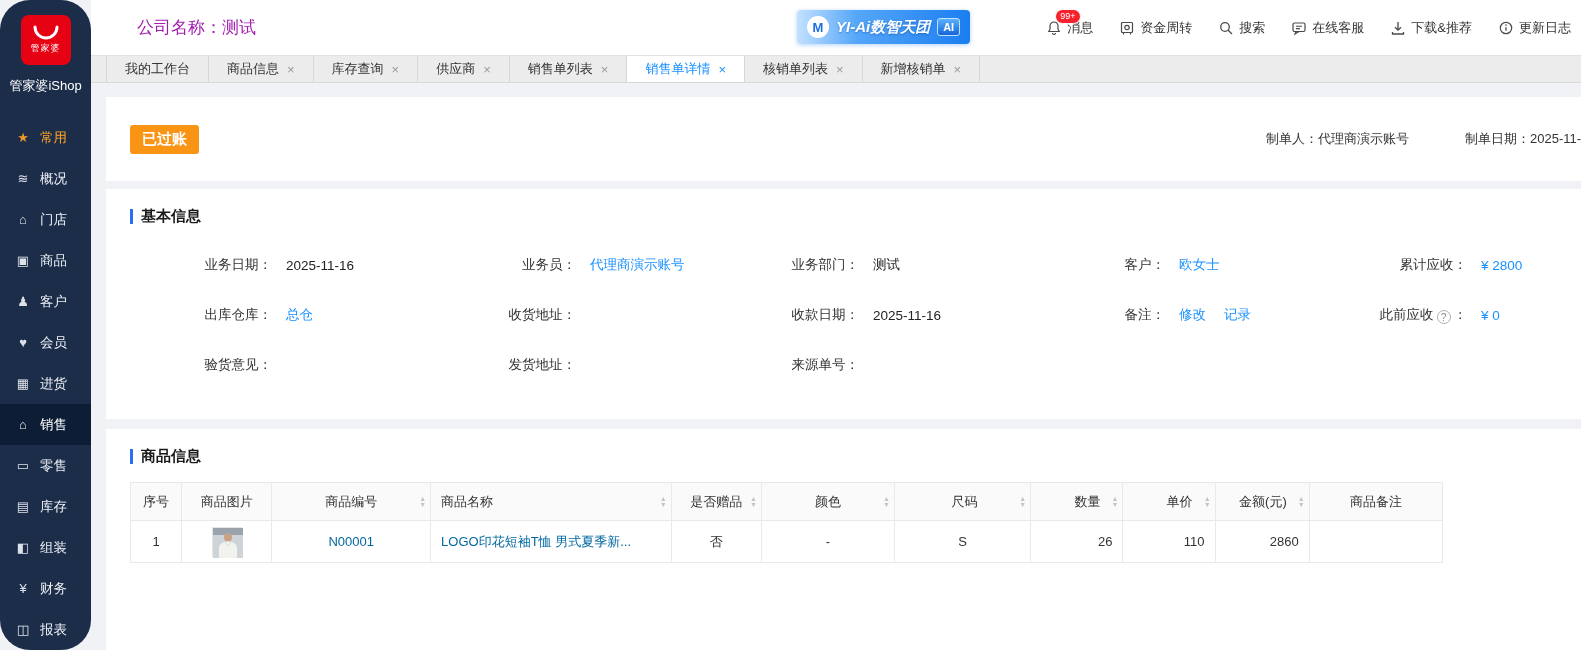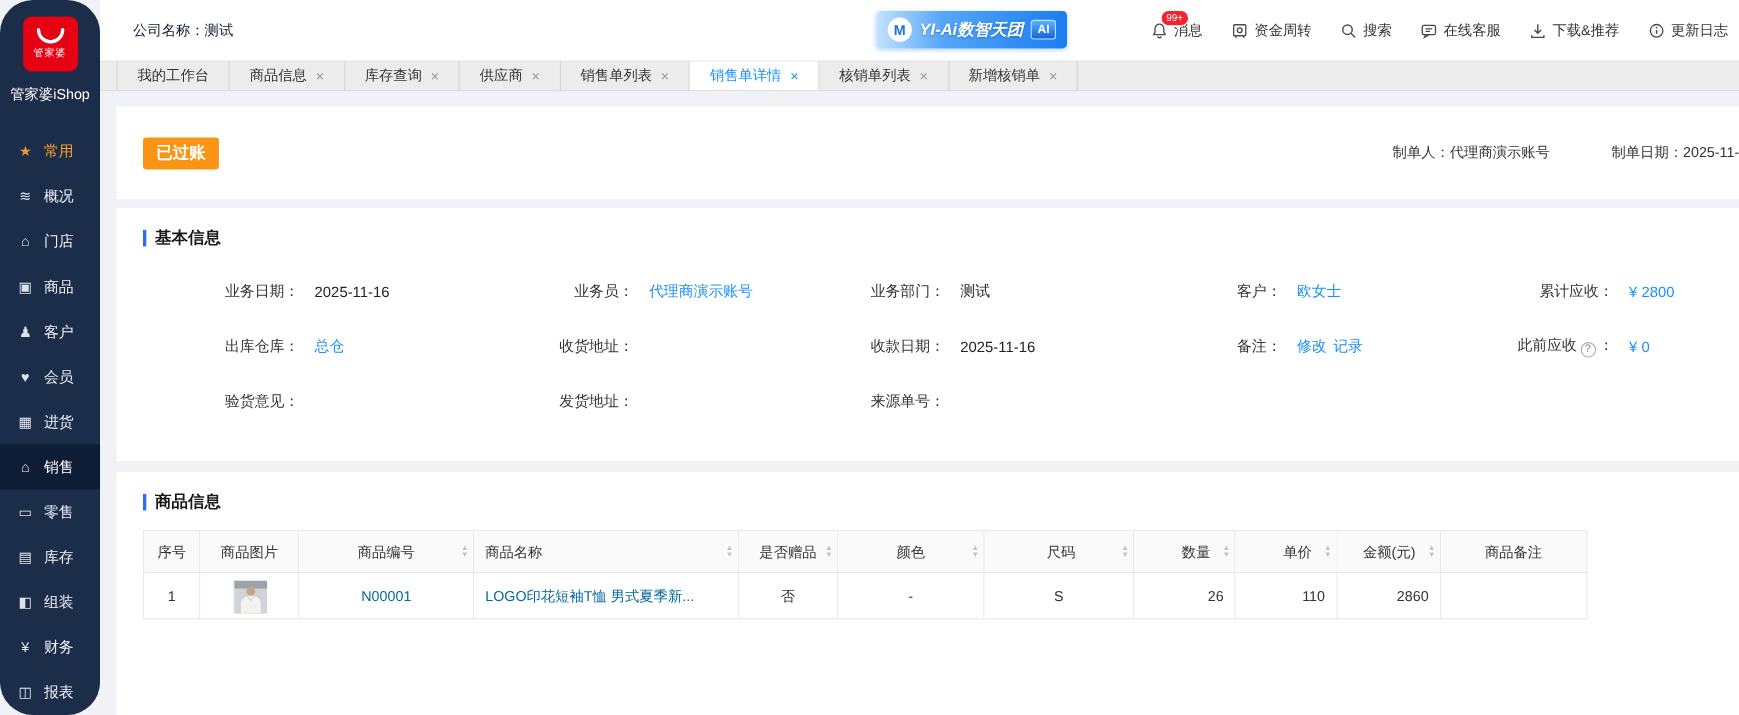--- a/index.html
+++ b/index.html
@@ -17,21 +17,21 @@
   .menu-item { height:41px; display:flex; align-items:center; padding-left:15px; gap:9px;
     font-size:13.5px; color:#eef1f6; cursor:pointer; }
   .menu-item .mi-icon { width:16px; text-align:center; font-size:13px; opacity:.92; }
   .menu-item.highlight { color:#ffa226; }
   .menu-item.active { background:#0e1d36; color:#fff; }
 
   
   .main { flex:1; display:flex; flex-direction:column; min-width:0; }
 
   .topbar { height:55px; background:#fff; display:flex; align-items:center; padding-left:30px; position:relative; }
-  .company { font-size:13px; color:#0f172a; }
+  .company { font-size:17px; color:#a21caf;margin-left:16px; }
   .ai-banner { position:absolute; left:706px; top:10px; height:34px; display:flex; align-items:center;
     gap:7px; padding:0 10px; border-radius:4px; cursor:pointer;
     background:linear-gradient(90deg,#c3e1ff 0%,#54a6f8 35%,#1b7df0 100%);
     box-shadow:0 1px 4px rgba(27,125,240,.35); }
   .ai-m { width:22px; height:22px; border-radius:50%; background:#fff; color:#1b6fe0; font-weight:bold;
     font-size:13px; display:flex; align-items:center; justify-content:center; }
   .ai-text { color:#fff; font-weight:bold; font-style:italic; font-size:15px;
     text-shadow:0 1px 2px rgba(0,60,150,.45); white-space:nowrap; }
   .ai-tag { background:linear-gradient(#5ab2ff,#1565d8); border:1px solid #bfe0ff; color:#fff;
     font-size:11px; font-weight:bold; padding:2px 5px; border-radius:3px; }
@@ -69,21 +69,21 @@
 
   .fields-grid { margin-top:14px; display:grid; grid-template-columns:374px 280px 310px 250px auto;
     grid-auto-rows:50px; align-items:center; }
   .field { display:flex; align-items:center; font-size:13.5px; color:#333; white-space:nowrap; }
   .f-label { flex-shrink:0; text-align:right; color:#333; display:inline-block; }
   .col-1 .f-label { width:142px; } .col-2 .f-label { width:72px; } .col-3 .f-label { width:75px; }
   .col-4 .f-label { width:71px; } .col-5 .f-label { width:123px; }
   .f-value { margin-left:14px; color:#222; }
   .f-value.link, .link { color:#1890ff; cursor:pointer; }
   .f-value.amount { color:#1890ff; }
-  .f-value.links .link + .link { margin-left:6px; }
+  .f-value.links .link + .link { margin-left:18px; }
   .help-icon { display:inline-flex; width:14px; height:14px; border-radius:50%; border:1px solid #b0b0b0;
     color:#8a8a8a; font-size:10px; align-items:center; justify-content:center; margin:0 3px;
     vertical-align:-2px; cursor:pointer; }
 
   .product-table { border-collapse:collapse; table-layout:fixed; width:1313px; margin-top:16px;
     font-size:13px; color:#333; }
   .product-table th, .product-table td { border:1px solid #e9e9e9; overflow:hidden; white-space:nowrap; }
   .product-table th { background:#fafafa; height:38px; font-weight:500; padding:0 8px; position:relative; }
   .product-table td { height:42px; padding:0 10px; background:#fff; }
   .al-center { text-align:center; } .al-right { text-align:right; } .al-left { text-align:left; }

